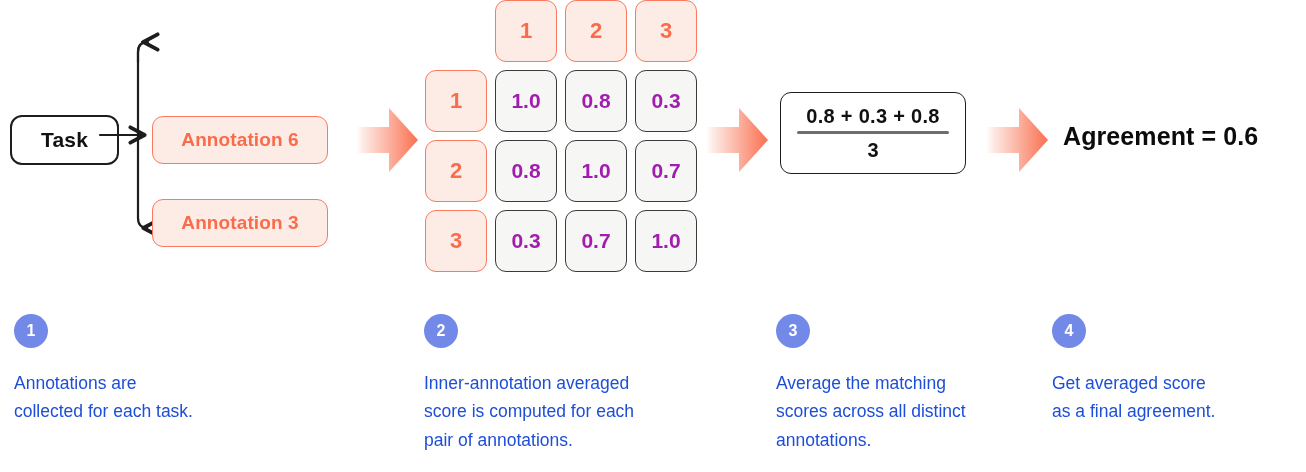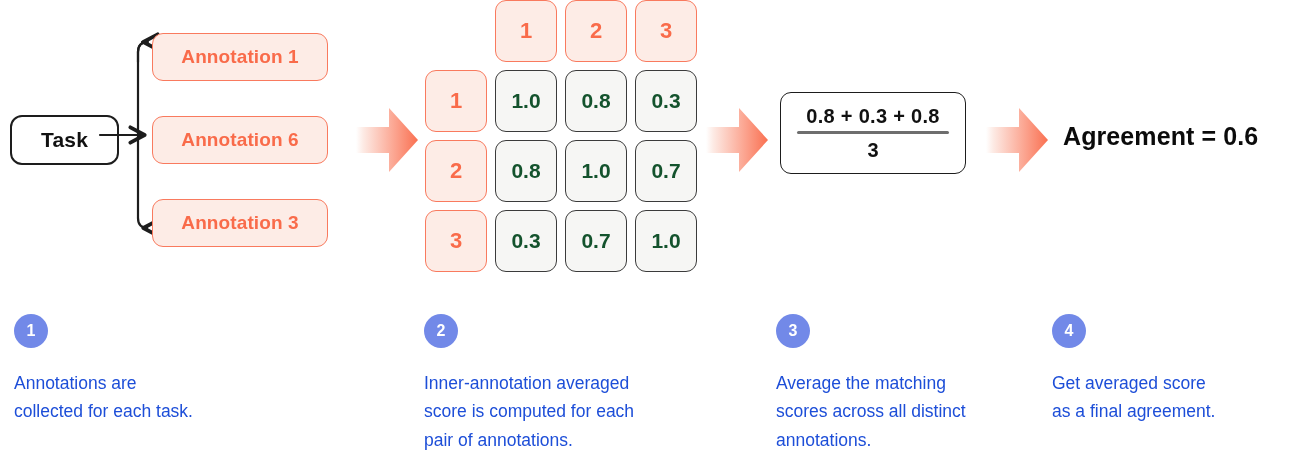--- a/index.html
+++ b/index.html
@@ -98,21 +98,21 @@
   }
   .cell.head {
     background: #fdece6;
     border: 1.8px solid #f97a5e;
     color: #f96b4a;
     font-size: 22px;
   }
   .cell.val {
     background: #f6f6f4;
     border: 1.8px solid #3b3b3b;
-    color: #14532d;
+    color: #a21caf;
     font-size: 21px;
   }
 
   
   .formula-box {
     left: 780px;
     top: 92px;
     width: 186px;
     height: 82px;
     border: 1.8px solid #1d1d1d;
@@ -210,23 +210,20 @@
       <path d="M42,42 L42,32 Q42,22 52,22 L46,22"></path>
       <path d="M42,32 Q42,22 52,22 L50,22"></path>
       <path d="M52,22 L48,22" marker-end="url(#ah)"></path>
 
       <path d="M42,115 L48,115" marker-end="url(#ah)"></path>
 
       <path d="M42,198 Q42,208 52,208 L48,208" marker-end="url(#ah)"></path>
     </g>
   </svg>
 
-  <div class="abs annot annot-1">
-    <span>Annotation 1</span>
-  </div>
   <div class="abs annot annot-2">
     <span>Annotation 6</span>
   </div>
   <div class="abs annot annot-3">
     <span>Annotation 3</span>
   </div>
 
   <svg class="abs big-arrow arrow-1" viewBox="0 0 62 72">
     <defs>
       <linearGradient id="gr1" x1="0" y1="0" x2="1" y2="0">

